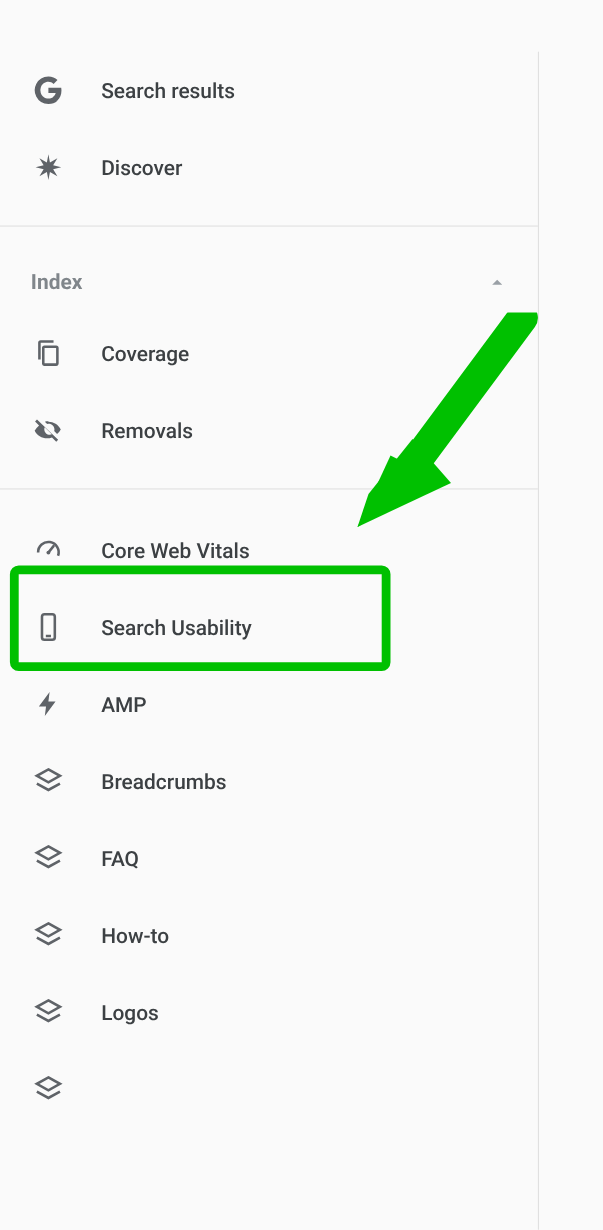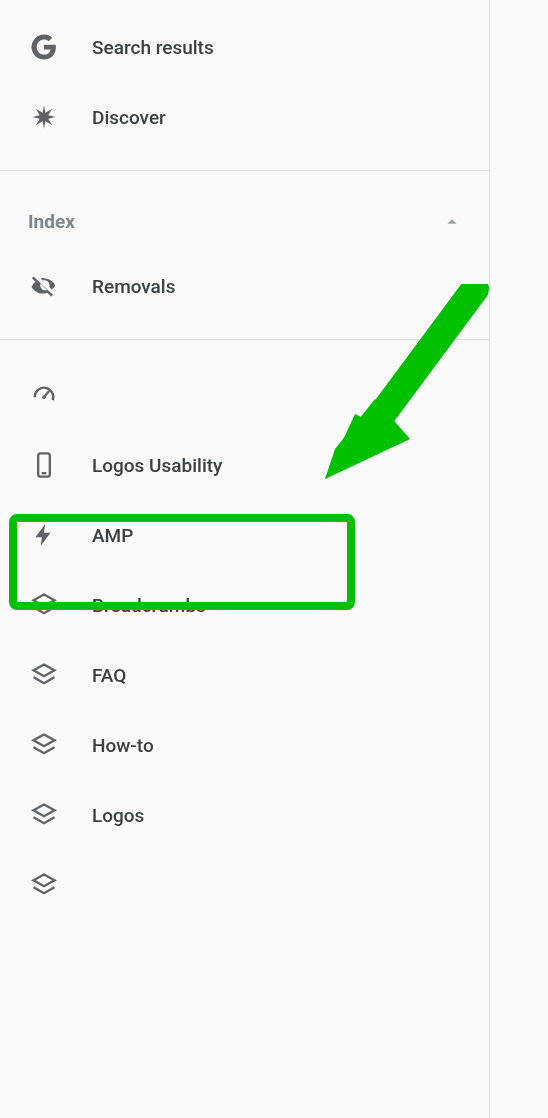--- a/index.html
+++ b/index.html
@@ -79,21 +79,21 @@
     .arrow {
       position: absolute;
       left: 320px;
       top: 284px;
       width: 175px;
       height: 230px;
       pointer-events: none;
       z-index: 11;
     }
     svg { display: block; }
-    .top-items { padding-top: 12px; }
+    .top-items { padding-top: 0; margin-top: 47px; }
     .section-block { padding-top: 20px; }
   </style>
 </head>
 <body>
 
 <div class="sidebar">
 
   <div class="top-items">
     <div class="nav-item">
       <span class="nav-icon">
@@ -123,49 +123,59 @@
       <span class="section-title">Index</span>
       <span class="chevron">
         <svg viewBox="0 0 24 24" width="22" height="22" fill="#9aa0a6">
             <path d="M7 14l5-5 5 5z"></path>
           </svg>
       </span>
     </div>
 
     <div class="nav-item">
       <span class="nav-icon">
+        <svg viewBox="0 0 24 24" width="28" height="28" fill="none" stroke="#5f6368" stroke-width="2">
+          <rect x="8" y="7" width="11" height="14" rx="1" fill="none"></rect>
+          <path d="M5 17V4a1 1 0 0 1 1-1h10"></path>
+        </svg>
+      </span>
+      <span class="nav-label">Coverage</span>
+    </div>
+    <div class="nav-item">
+      <span class="nav-icon">
         <svg viewBox="0 0 24 24" width="30" height="30" fill="#5f6368">
           <path d="M12 6c3.8 0 7.2 2.1 9 5.5-.7 1.3-1.6 2.4-2.7 3.3l-2.1-2.1c.1-.4.2-.8.2-1.2 0-2.3-1.9-4.1-4.1-4.1-.4 0-.8.1-1.2.2L9.4 6c.8-.3 1.7-.4 2.6-.4zM3.7 4.3L2.3 5.7l2.9 2.9C3.9 9.7 2.8 11 2 12.5c1.8 3.4 5.2 5.5 9 5.5 1.3 0 2.5-.2 3.6-.7l3.1 3.1 1.4-1.4L3.7 4.3zm5.8 5.8l5 5c-.4.2-.9.3-1.4.3-2.3 0-4.1-1.9-4.1-4.1 0-.5.1-1 .3-1.4l.2.2z"></path>
         </svg>
       </span>
       <span class="nav-label">Removals</span>
     </div>
   </div>
 
   <hr class="section-divider">
 
   <div class="section-block">
 
     <div class="nav-item">
       <span class="nav-icon">
         <svg viewBox="0 0 24 24" width="28" height="28" fill="none" stroke="#5f6368" stroke-width="2">
           <path d="M4 14a8 8 0 1 1 15.5 2.5"></path>
           <path d="M12 14l4-5" stroke-linecap="round"></path>
           <circle cx="12" cy="14" r="1.5" fill="#5f6368" stroke="none"></circle>
         </svg>
       </span>
+      <span class="nav-label">Core Web Vitals</span>
     </div>
     <div class="nav-item">
       <span class="nav-icon">
         <svg viewBox="0 0 24 24" width="28" height="28" fill="none" stroke="#5f6368" stroke-width="2">
           <rect x="7" y="2" width="10" height="20" rx="2"></rect>
           <line x1="10" y1="19" x2="14" y2="19"></line>
         </svg>
       </span>
-      <span class="nav-label">Logos Usability</span>
+      <span class="nav-label">Search Usability</span>
     </div>
     <div class="nav-item">
       <span class="nav-icon">
         <svg viewBox="0 0 24 24" width="26" height="26" fill="#5f6368">
           <path d="M13 2L4 14h6l-1 8 9-12h-6l1-8z"></path>
         </svg>
       </span>
       <span class="nav-label">AMP</span>
     </div>
     <div class="nav-item">

